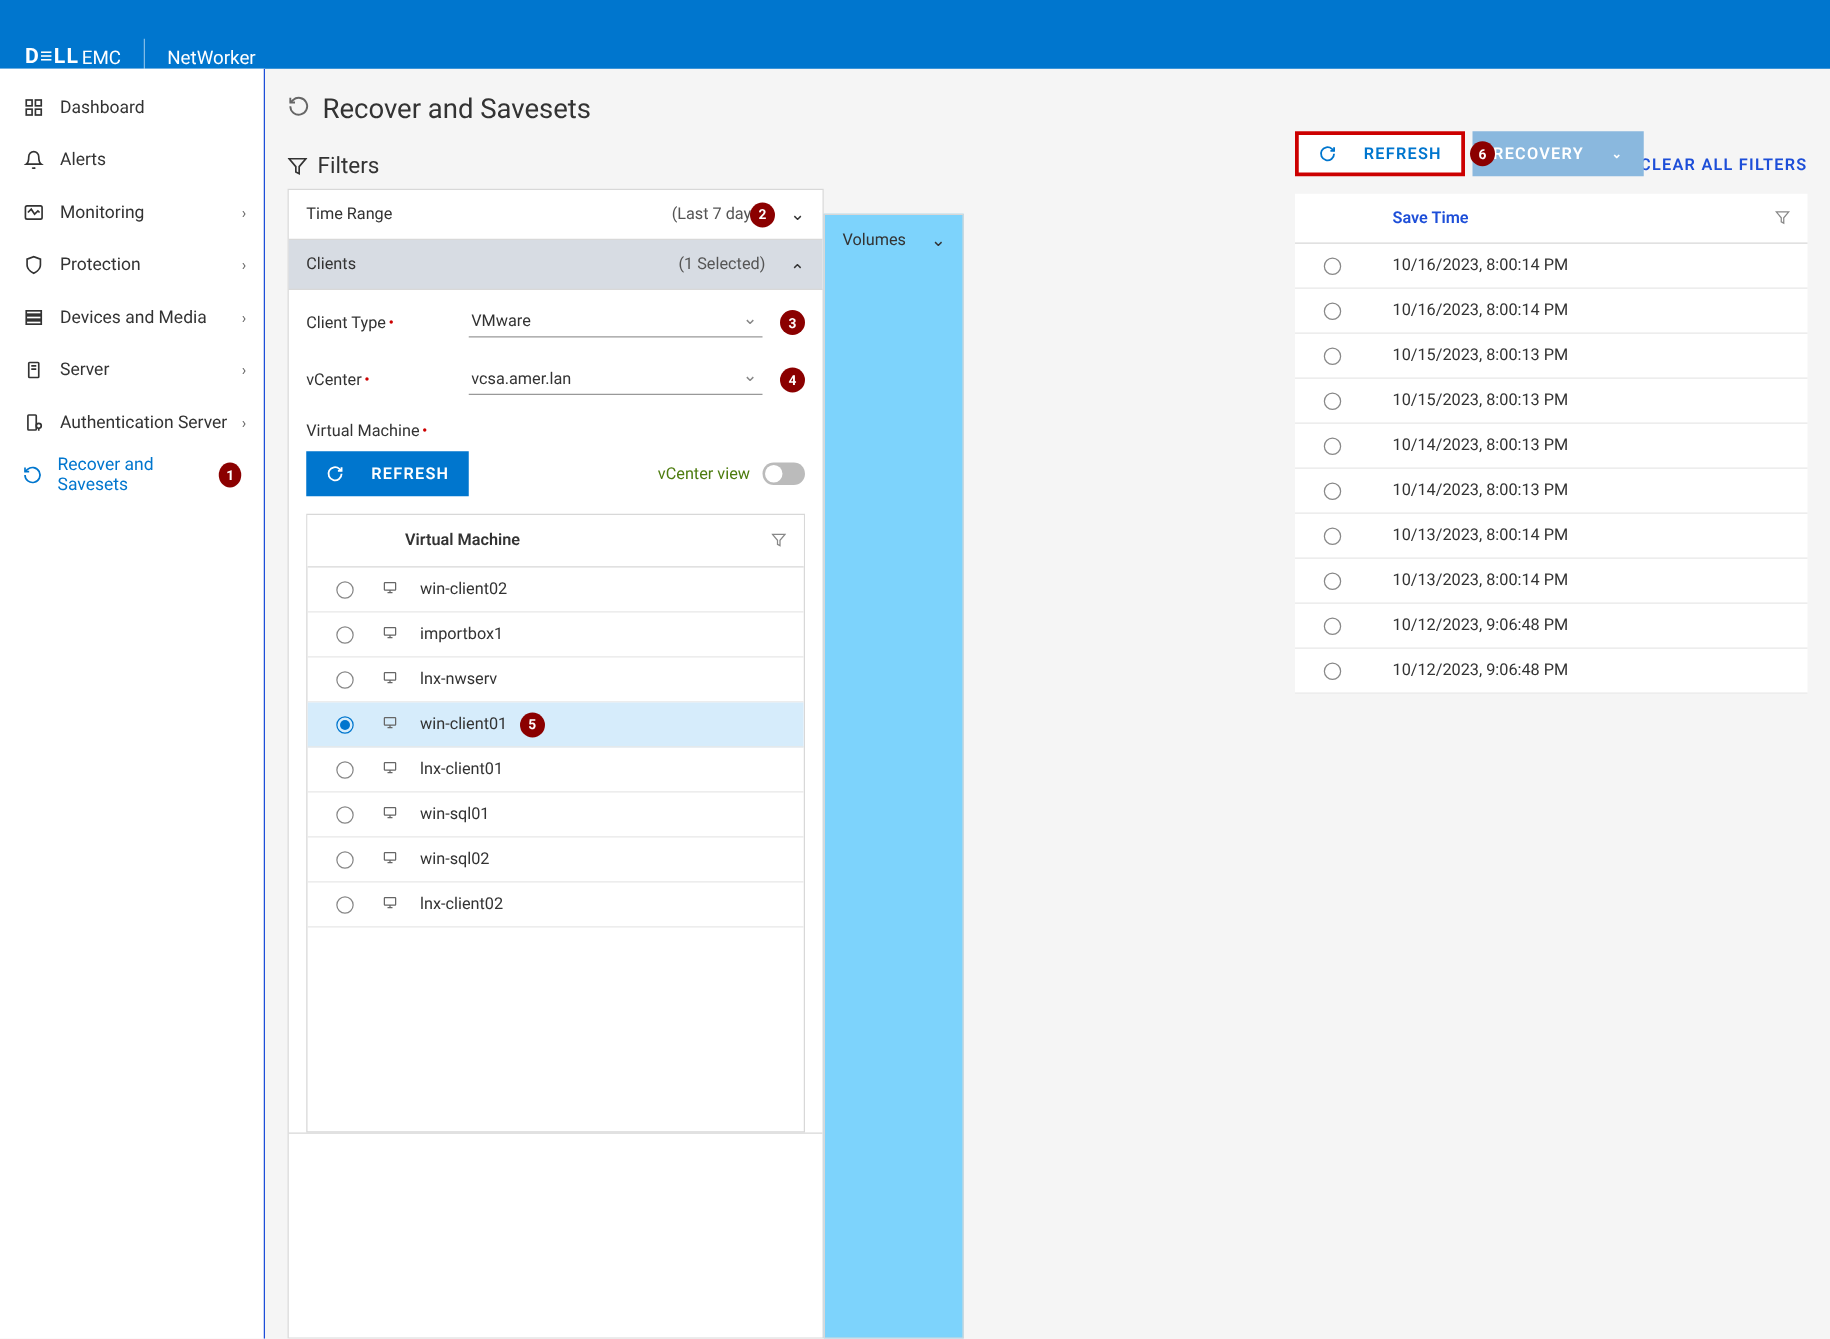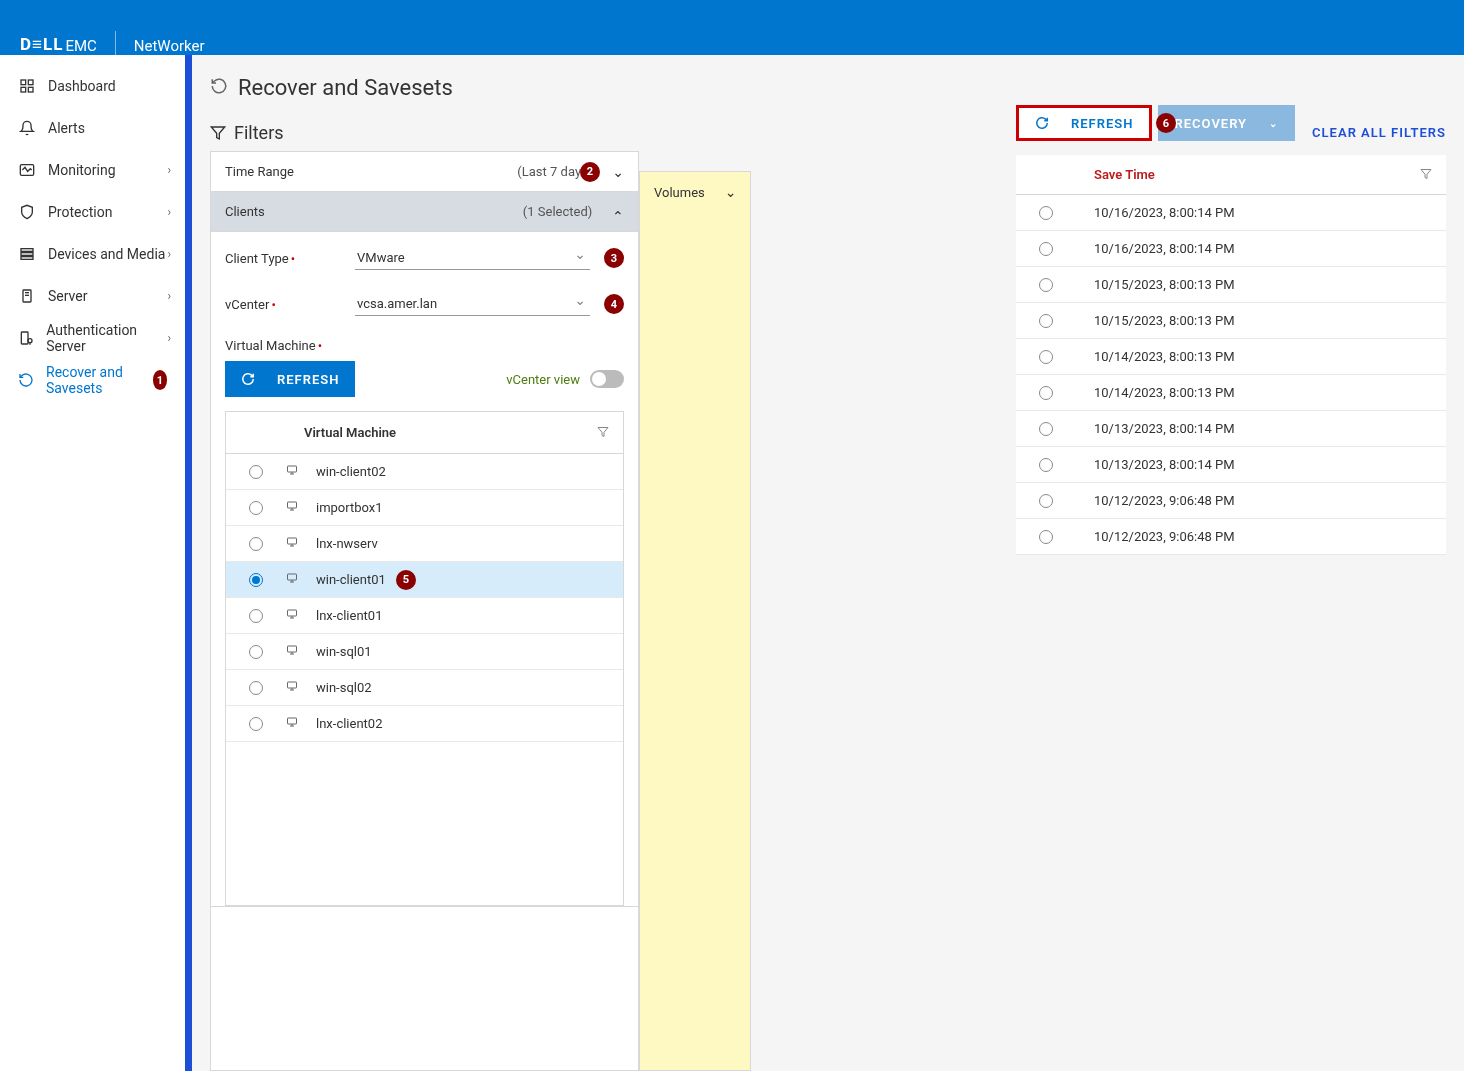--- a/index.html
+++ b/index.html
@@ -3,21 +3,21 @@
 <meta charset="utf-8">
 <style>
 *{box-sizing:border-box;margin:0;padding:0;font-family:-apple-system,BlinkMacSystemFont,"Segoe UI",Roboto,Arial,sans-serif}
 body{width:1464px;height:1071px;background:#f5f5f5;overflow:hidden;position:relative}
 .topbar{height:55px;background:#0076ce;color:#fff;display:flex;align-items:flex-end;padding:0 20px;font-size:14px}
 .brand{font-weight:700;letter-spacing:1px;font-size:17px}
 .brand-emc{font-weight:400;font-size:15px;margin-left:2px}
 .brand-sep{width:1px;height:24px;background:rgba(255,255,255,.5);margin:0 18px}
 .brand-prod{font-size:15px}
 .layout{display:flex;height:calc(100% - 55px)}
-.sidebar{width:192px;background:#fff;border-right:7px solid #1d4ed8;padding-top:10px}
+.sidebar{width:212px;background:#fff;border-right:1px solid #1d4ed8;padding-top:10px}
 .nav-item{display:flex;align-items:center;height:42px;padding:0 18px;font-size:14px;color:#333;cursor:pointer;position:relative}
 .nav-item.active{color:#0076ce}
 .nav-item .nav-icon{width:18px;margin-right:12px;display:flex;align-items:center;justify-content:center}
 .nav-item .chev{position:absolute;right:14px;color:#666;font-size:12px}
 .badge{width:20px;height:20px;border-radius:50%;background:#8b0000;color:#fff;font-size:11px;font-weight:700;display:flex;align-items:center;justify-content:center;margin-left:8px}
 .main{flex:1;padding:20px 18px 0 18px;overflow:hidden;display:flex;flex-direction:column}
 .page-title{display:flex;align-items:center;font-size:22px;color:#333;margin-bottom:22px}
 .page-title-icon{margin-right:10px;color:#666}
 .filters-bar{display:flex;align-items:center;justify-content:space-between;margin-bottom:8px}
 .filters-label{display:flex;align-items:center;font-size:18px;color:#333}
@@ -60,25 +60,25 @@
 .vm-row{height:36px;display:flex;align-items:center;border-bottom:1px solid #e8e8e8;font-size:13px;color:#333;position:relative}
 .vm-row.selected{background:#d6ecfb}
 .vm-radio{width:60px;display:flex;justify-content:center}
 .radio{width:14px;height:14px;border:1px solid #888;border-radius:50%;cursor:pointer;position:relative}
 .radio.checked{border-color:#0076ce}
 .radio.checked::after{content:"";position:absolute;width:8px;height:8px;background:#0076ce;border-radius:50%;top:2px;left:2px}
 .vm-icon{width:30px;color:#666;font-size:12px}
 .vm-row .badge{margin-left:10px}
 .vm-tfoot{height:38px;border-top:1px solid #d8d8d8;display:flex;align-items:center;padding:0 14px;justify-content:space-between;font-size:13px;color:#555}
 .col-icon{color:#888}
-.accordion-bottom{border:1px solid #d8d8d8;background:#fef9c3;margin-top:20px}
+.accordion-bottom{border:1px solid #d8d8d8;background:#7dd3fc;margin-top:20px}
 .save-table{background:#fff}
 .save-thead{height:40px;display:flex;align-items:center;border-bottom:1px solid #d8d8d8;position:relative}
 .save-th-radio{width:60px}
-.save-th-name{padding-left:18px;font-size:13px;font-weight:600;color:#b91c1c}
+.save-th-name{padding-left:18px;font-size:13px;font-weight:600;color:#1d4ed8}
 .save-th-filter{position:absolute;right:14px;color:#888;cursor:pointer}
 .save-row{height:36px;display:flex;align-items:center;border-bottom:1px solid #e8e8e8;font-size:13px;color:#333}
 .topbar svg,.nav-icon svg{display:block}
 </style>
 </head>
 <body>
 
 <div class="topbar">
   <span class="brand">D≡LL</span>
   <span class="brand-emc">EMC</span>

